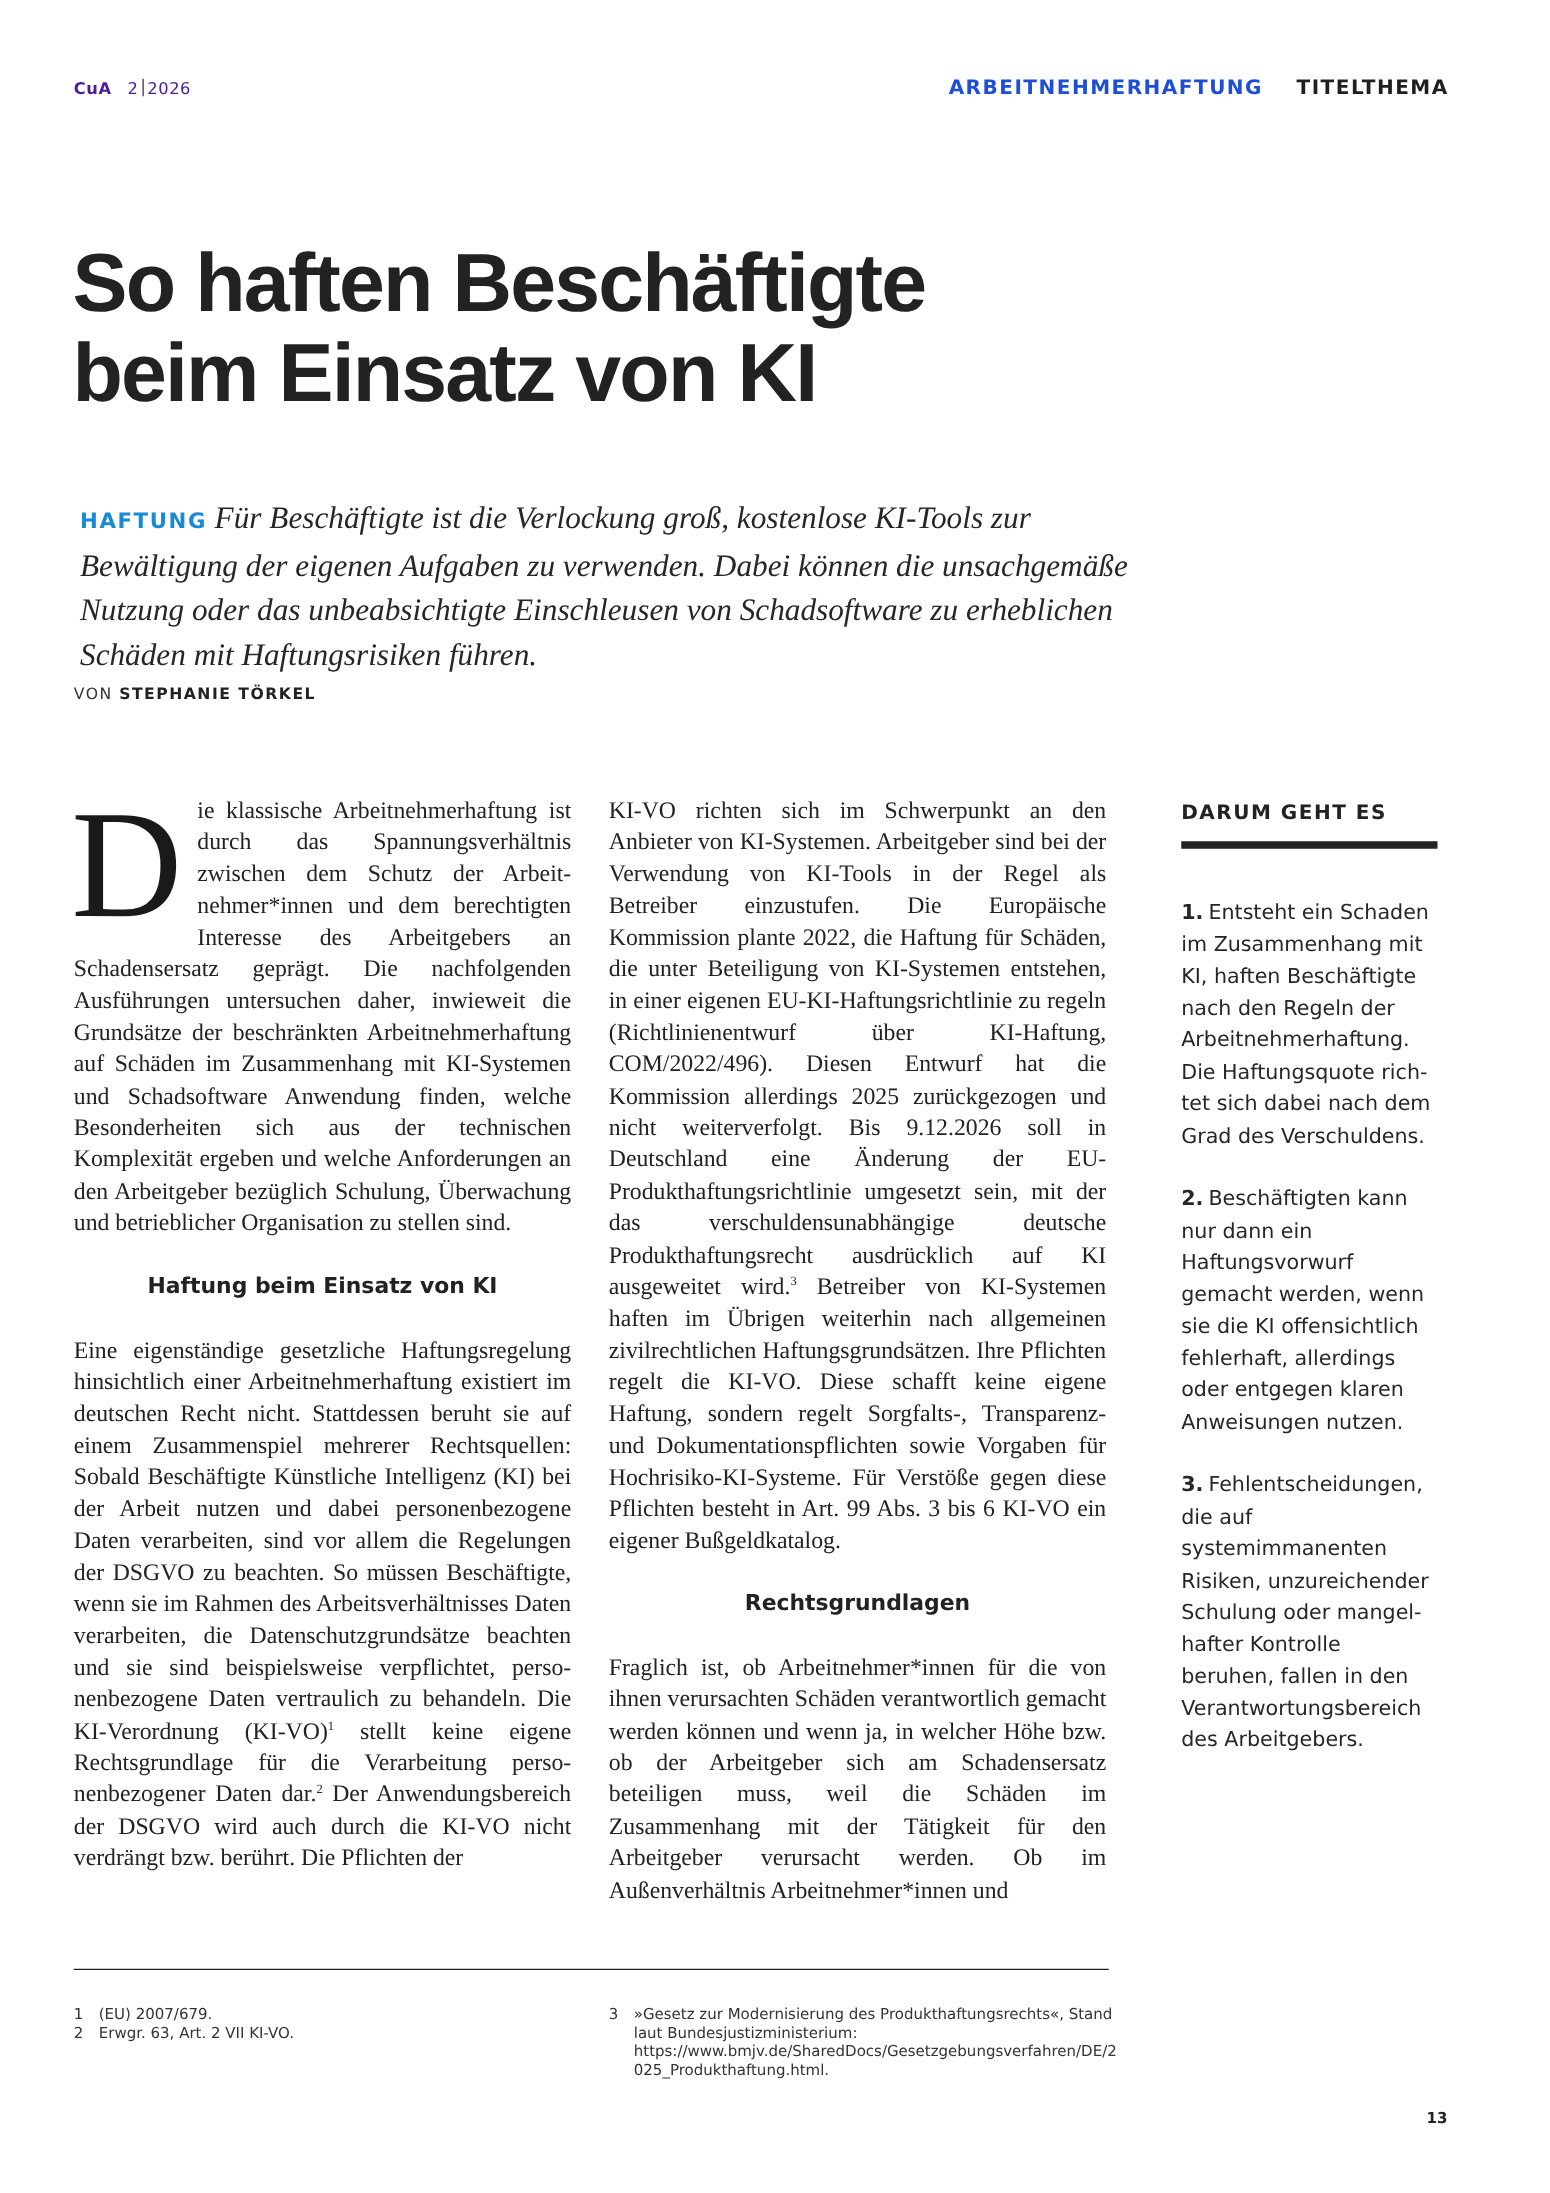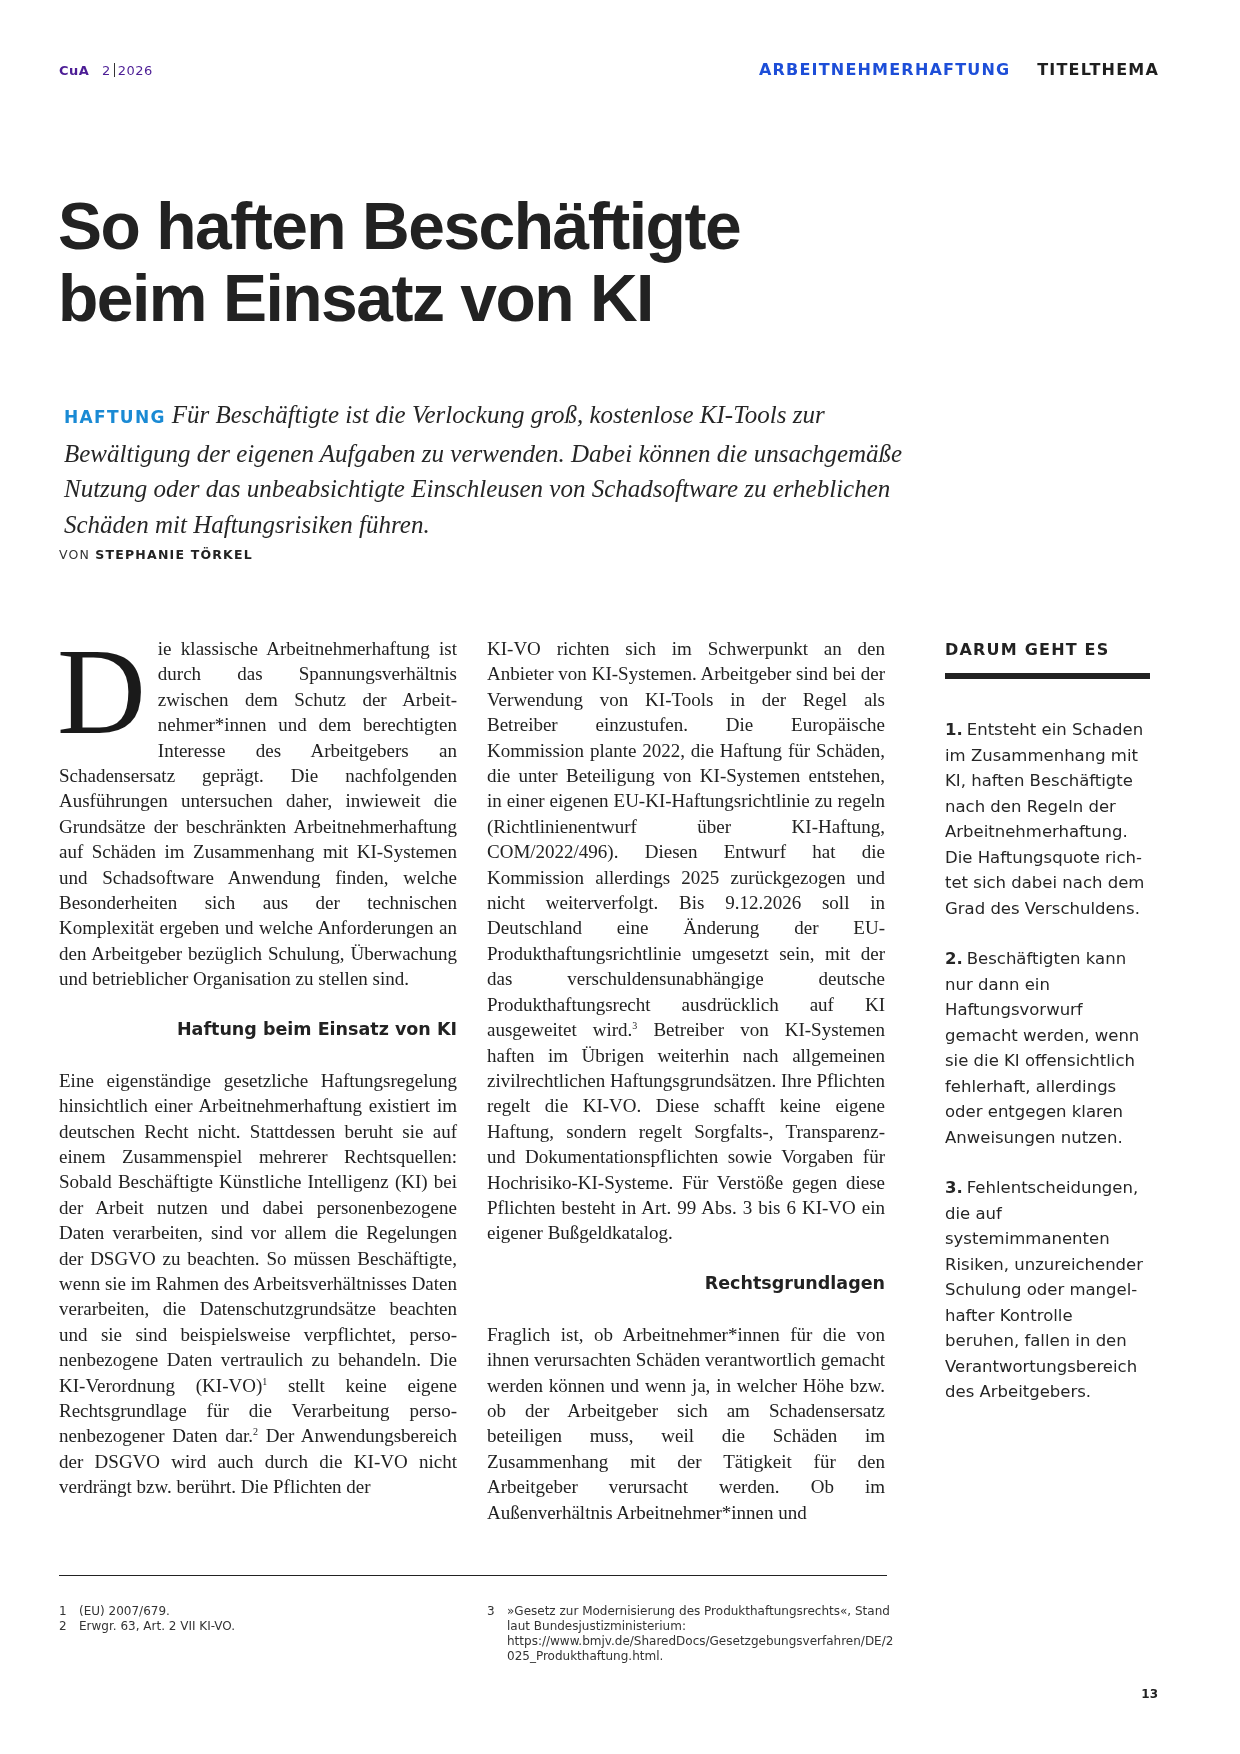--- a/index.html
+++ b/index.html
@@ -20,21 +20,21 @@
     .lead .kicker { font-family: "DejaVu Sans", sans-serif; font-style: normal; font-weight: bold; font-size: 17px; letter-spacing: 1.3px; color: #1a8ad4; margin-right: 6px; }
 
     .byline { position: absolute; left: 59px; top: 547px; font-size: 12.5px; letter-spacing: 1.2px; color: #333; }
     .byline .author { font-weight: bold; color: #222; margin-top: 20px; }
 
     .col { position: absolute; top: 636px; width: 398px; font-size: 19px; line-height: 25.4px; text-align: justify; hyphens: auto; color: #222; }
     .col-1 { left: 59px; }
     .col-2 { left: 487px; }
     .col p { margin: 0; }
     .dropcap { float: left; font-size: 123px; line-height: 96px; margin: 8px 12px 0 -2px; color: #1a1a1a; }
-    .subhead { font-family: "DejaVu Sans", sans-serif; font-weight: bold; font-size: 17.5px; line-height: 25px; margin: 25px 0 26px 0 !important; text-align: right; color: #222; }
+    .subhead { font-family: "DejaVu Sans", sans-serif; font-weight: bold; font-size: 17.5px; line-height: 25px; margin: 25px 0 26px 0 !important; text-align: center; color: #222; }
     sup { font-size: 10px; line-height: 0; vertical-align: 7px; }
 
     .sidebar { position: absolute; left: 945px; top: 640px; width: 205px; }
     .sidebar-title { font-size: 16px; font-weight: bold; letter-spacing: 1.2px; color: #222; margin: 0; }
     .sidebar-rule { height: 6px; background: #222; margin-top: 14px; width: 205px; }
     .sidebar-list { margin-top: 38px; }
     .sidebar-item { font-size: 16.5px; line-height: 25.5px; color: #262626; margin: 0 0 25px 0; }
     .sidebar-item .num { font-weight: bold; margin-right: 4px; }
 
     .footnote-rule-1 { position: absolute; left: 59px; top: 1575px; width: 828px; height: 1px; background: #222; }

